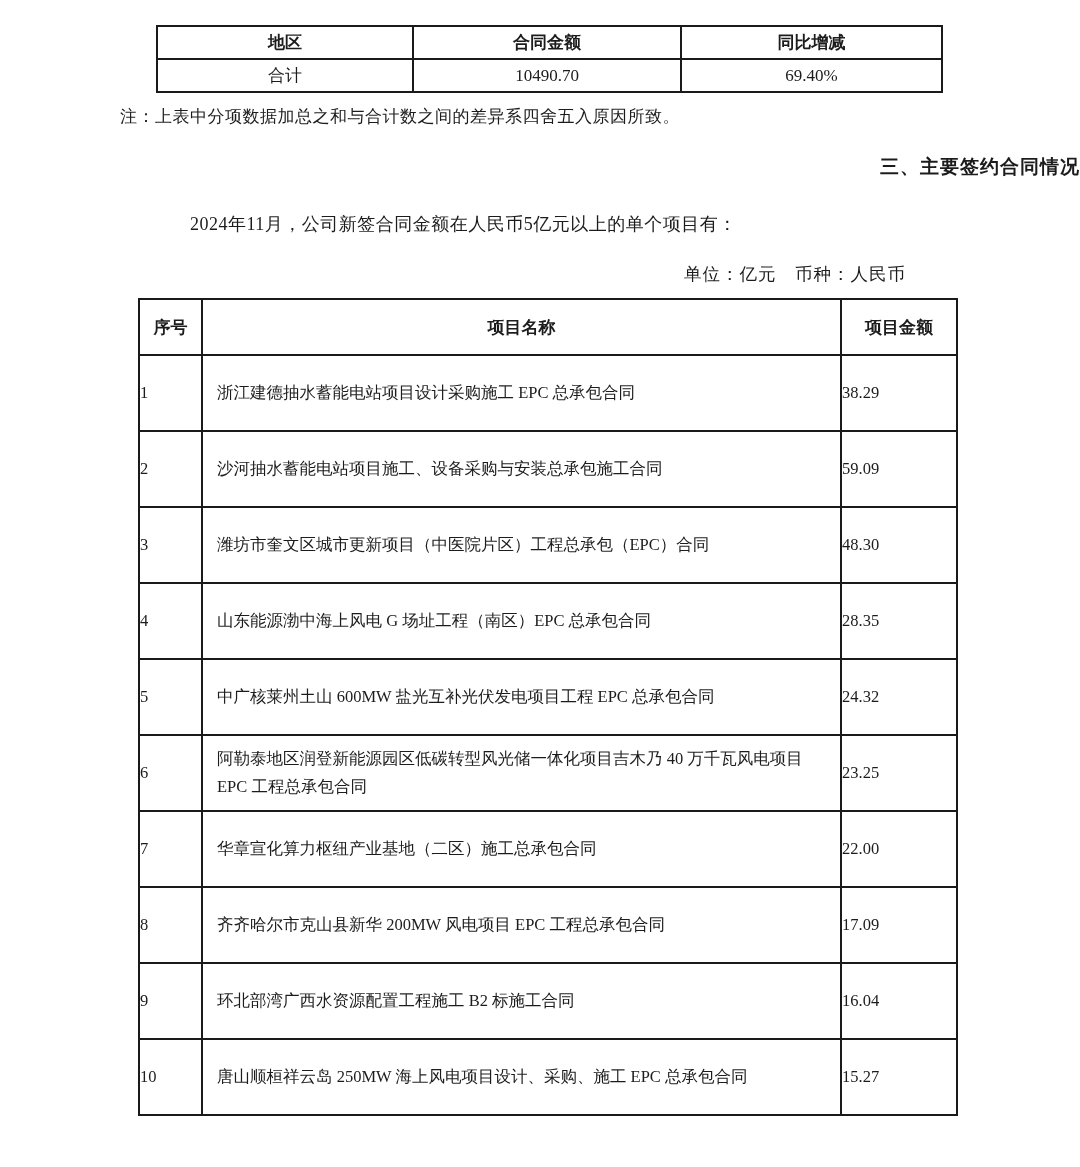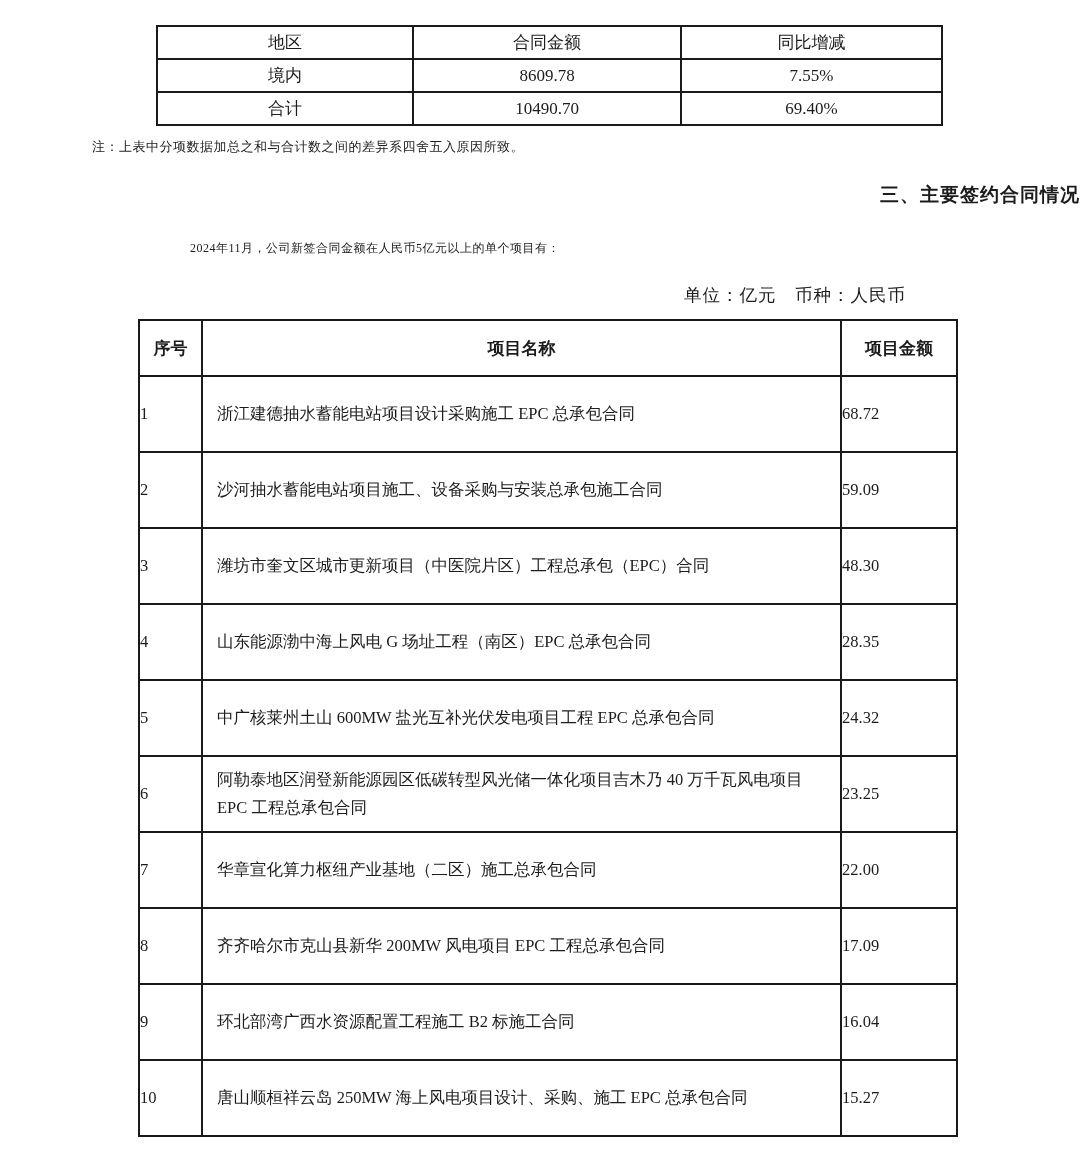--- a/index.html
+++ b/index.html
@@ -20,39 +20,39 @@
   table { border-collapse: collapse; table-layout: fixed; }
   .region-table { margin: 25px 0 0 156px; width: 785px; }
   .region-table th, .region-table td {
     border: 2px solid #1a1a1a;
     height: 31px;
     text-align: center;
     vertical-align: middle;
     font-size: 17px;
     padding: 0;
   }
-  .region-table th { font-weight: normal; }
+  .region-table th { font-weight: bold; }
   .rt-col1 { width: 256px; } .rt-col2 { width: 268px; } .rt-col3 { width: 261px; }
 
   .note {
-    margin: 12px 0 0 92px;
-    font-size: 13px;
+    margin: 12px 0 0 120px;
+    font-size: 17px;
     letter-spacing: 0.5px;
     font-family: Liberation Serif, serif;
   }
   .heading {
     margin: 26px 0 0 185px;
     font-size: 19px;
     font-weight: bold;
     letter-spacing: 1px;
     text-align: right;
   }
   .para {
     margin: 32px 0 0 190px;
-    font-size: 12px;
+    font-size: 18px;
     letter-spacing: 0.5px;
   }
   .unit-line {
     margin: 26px 0 0 0;
     width: 906px;
     text-align: right;
     font-size: 17.5px;
     letter-spacing: 1px;
   }
 
@@ -84,25 +84,20 @@
       </colgroup>
     <thead>
       <tr>
         <th>地区</th>
         <th>合同金额</th>
         <th>同比增减</th>
       </tr>
     </thead>
     <tbody>
       <tr>
-        <td>境内</td>
-        <td>8609.78</td>
-        <td>7.55%</td>
-      </tr>
-      <tr>
         <td>合计</td>
         <td>10490.70</td>
         <td>69.40%</td>
       </tr>
     </tbody>
   </table>
 
   <p class="note">注：上表中分项数据加总之和与合计数之间的差异系四舍五入原因所致。</p>
 
   <h3 class="heading">三、主要签约合同情况</h3>
@@ -121,21 +116,21 @@
       <tr>
         <th>序号</th>
         <th>项目名称</th>
         <th>项目金额</th>
       </tr>
     </thead>
     <tbody>
       <tr>
         <td>1</td>
         <td class="name-cell">浙江建德抽水蓄能电站项目设计采购施工 EPC 总承包合同</td>
-        <td>68.72</td>
+        <td>38.29</td>
       </tr>
       <tr>
         <td>2</td>
         <td class="name-cell">沙河抽水蓄能电站项目施工、设备采购与安装总承包施工合同</td>
         <td>59.09</td>
       </tr>
       <tr>
         <td>3</td>
         <td class="name-cell">潍坊市奎文区城市更新项目（中医院片区）工程总承包（EPC）合同</td>
         <td>48.30</td>

